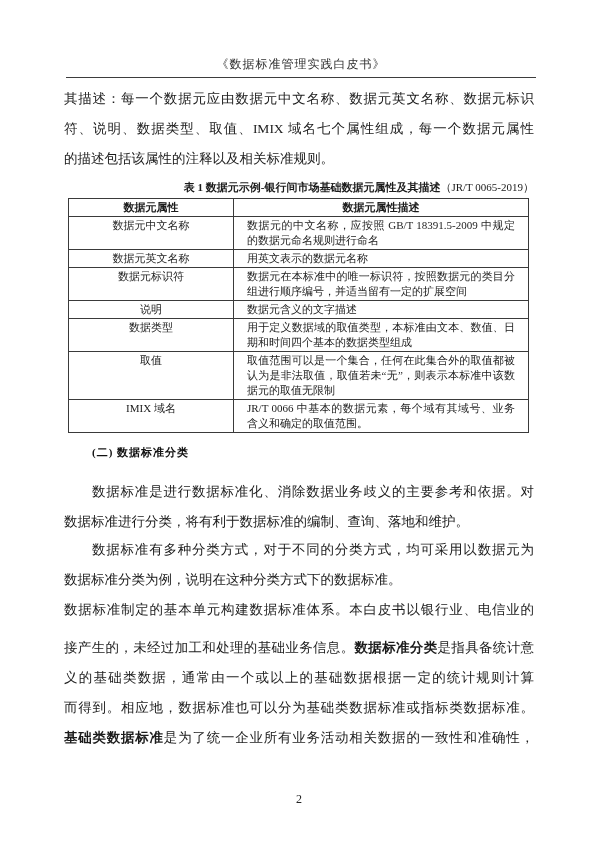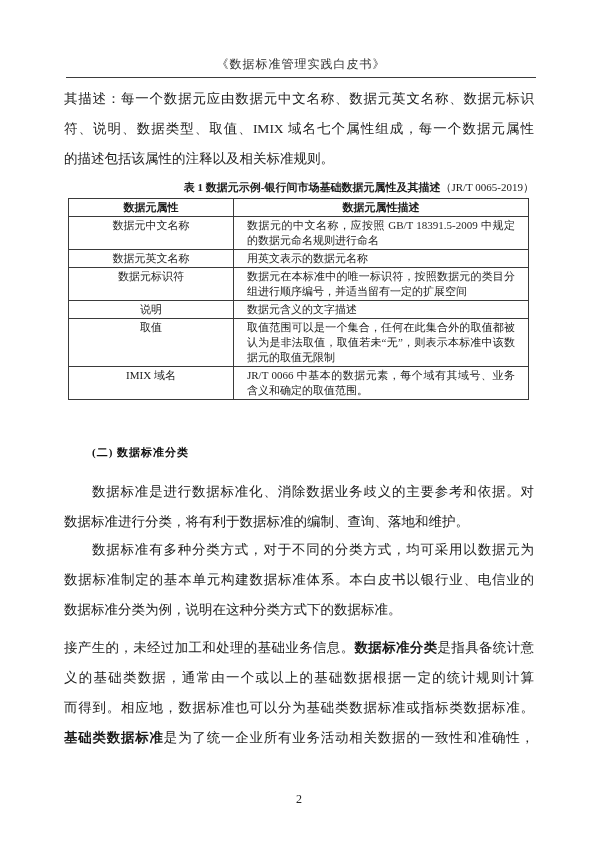--- a/index.html
+++ b/index.html
@@ -110,41 +110,45 @@
         </tr>
         <tr>
           <td class="c1">数据元标识符</td>
           <td class="c2">数据元在本标准中的唯一标识符，按照数据元的类目分组进行顺序编号，并适当留有一定的扩展空间</td>
         </tr>
         <tr>
           <td class="c1">说明</td>
           <td class="c2">数据元含义的文字描述</td>
         </tr>
         <tr>
+          <td class="c1">数据类型</td>
+          <td class="c2">用于定义数据域的取值类型，本标准由文本、数值、日期和时间四个基本的数据类型组成</td>
+        </tr>
+        <tr>
           <td class="c1">取值</td>
           <td class="c2">取值范围可以是一个集合，任何在此集合外的取值都被认为是非法取值，取值若未“无”，则表示本标准中该数据元的取值无限制</td>
         </tr>
         <tr>
           <td class="c1">IMIX 域名</td>
           <td class="c2">JR/T 0066 中基本的数据元素，每个域有其域号、业务含义和确定的取值范围。</td>
         </tr>
       </tbody>
     </table>
 
     <div class="sec-heading">(二) 数据标准分类</div>
 
     <div class="para pB">
       <div class="bline indent">数据标准是进行数据标准化、消除数据业务歧义的主要参考和依据。对</div>
       <div class="bline last">数据标准进行分类，将有利于数据标准的编制、查询、落地和维护。</div>
     </div>
 
     <div class="para pC">
       <div class="bline indent">数据标准有多种分类方式，对于不同的分类方式，均可采用以数据元为</div>
+      <div class="bline last">数据标准分类为例，说明在这种分类方式下的数据标准。</div>
       <div class="bline">数据标准制定的基本单元构建数据标准体系。本白皮书以银行业、电信业的</div>
-      <div class="bline last">数据标准分类为例，说明在这种分类方式下的数据标准。</div>
     </div>
 
     <div class="para pD">
       <div class="bline"><span>接产生的，未经过加工和处理的基础业务信息。</span><span class="b">数据标准分类</span><span>是指具备统计意</span></div>
       <div class="bline">义的基础类数据，通常由一个或以上的基础数据根据一定的统计规则计算</div>
       <div class="bline">而得到。相应地，数据标准也可以分为基础类数据标准或指标类数据标准。</div>
       <div class="bline"><span class="b">基础类数据标准</span><span>是为了统一企业所有业务活动相关数据的一致性和准确性，</span></div>
     </div>
 
     <div class="page-number">2</div>

